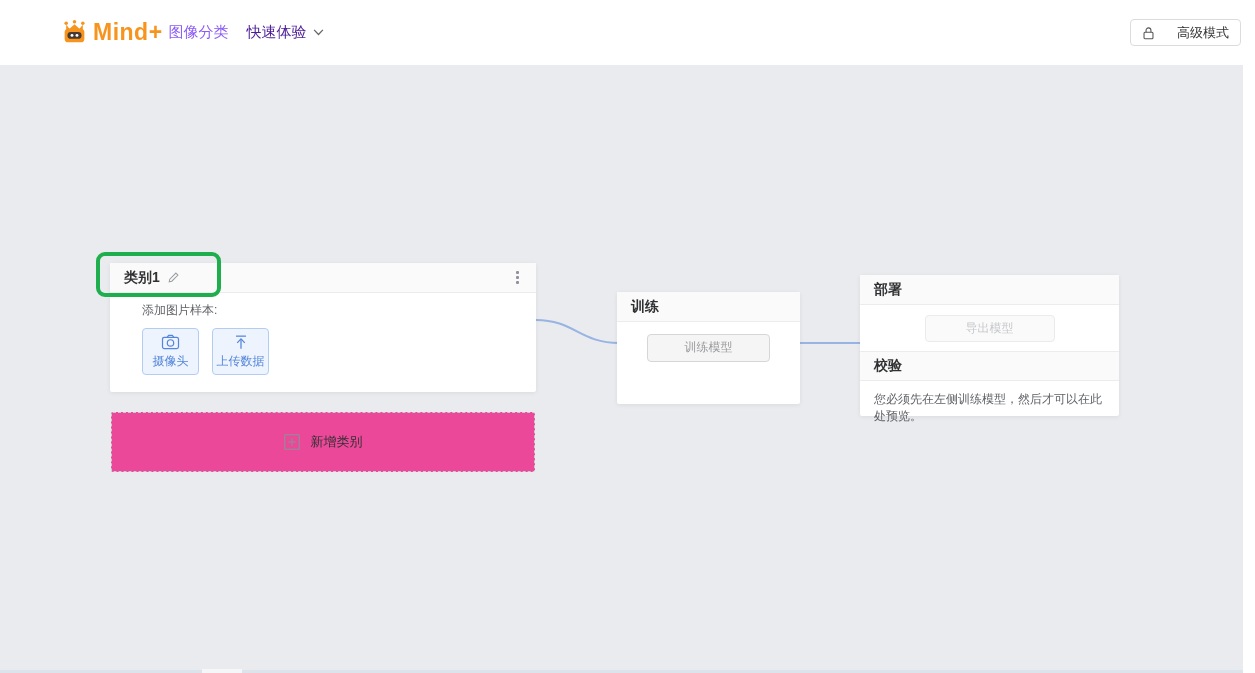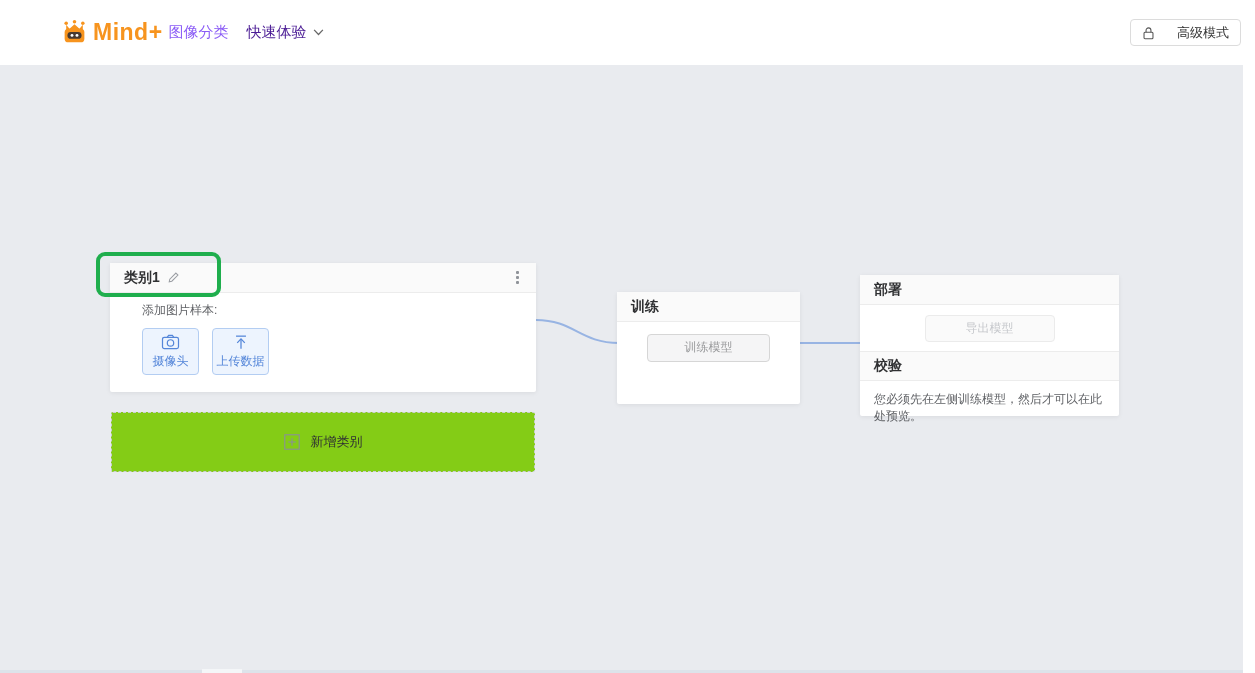--- a/index.html
+++ b/index.html
@@ -62,21 +62,21 @@
     font-family: "Liberation Sans", sans-serif;
   }
   
   .green-box {
     position: absolute; left: 96px; top: 252px; width: 125px; height: 45px;
     border: 4px solid #1fae4d; border-radius: 9px; z-index: 5; pointer-events: none;
   }
   
   .add-category {
     position: absolute; left: 111px; top: 412px; width: 424px; height: 60px;
-    border: 1px dashed #c9cdd3; background: #84cc16; border-radius: 2px;
+    border: 1px dashed #c9cdd3; background: #ec4899; border-radius: 2px;
     display: flex; align-items: center; justify-content: center; gap: 11px;
     cursor: pointer; z-index: 2;
   }
   .add-category-label { font-size: 13px; color: #303133; }
   
   .training-card { left: 617px; top: 292px; width: 183px; height: 112px; }
   .training-card .card-strip { height: 30px; }
   .training-body { height: 51px; display: flex; align-items: center; justify-content: center; }
   .train-btn {
     width: 123px; height: 28px; background: #f5f5f6; border: 1px solid #d6d6d6;

